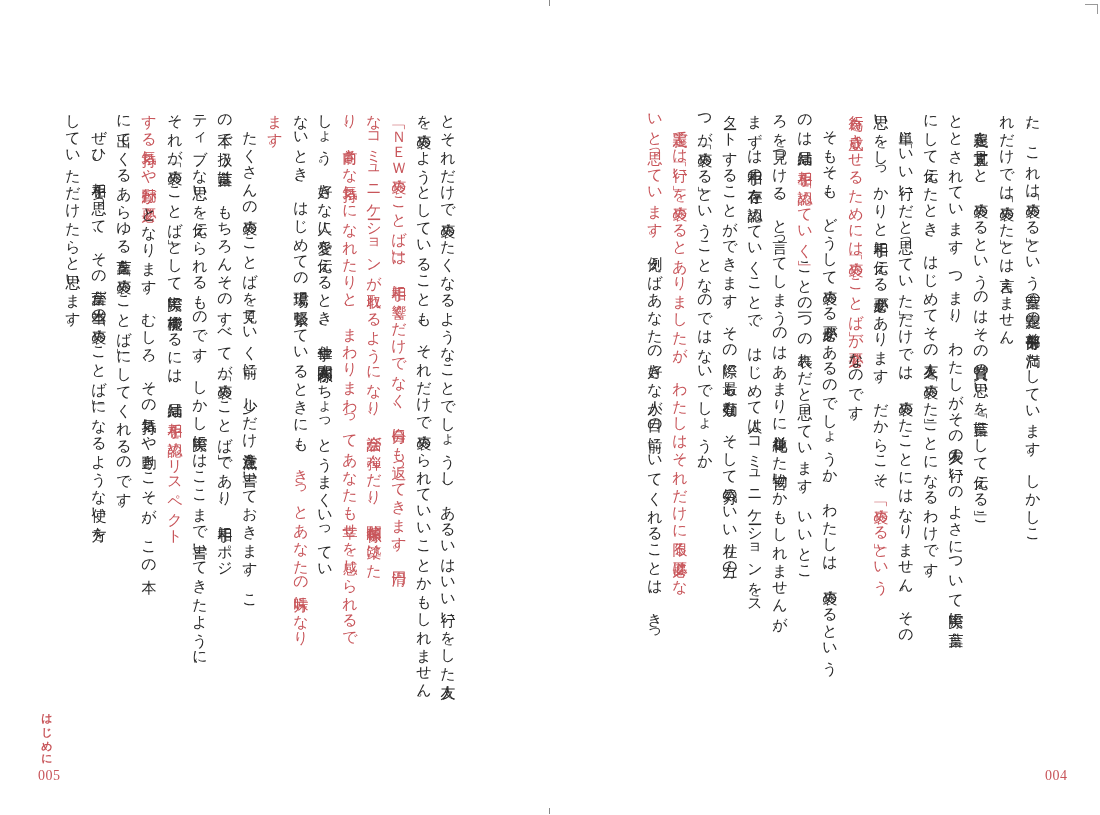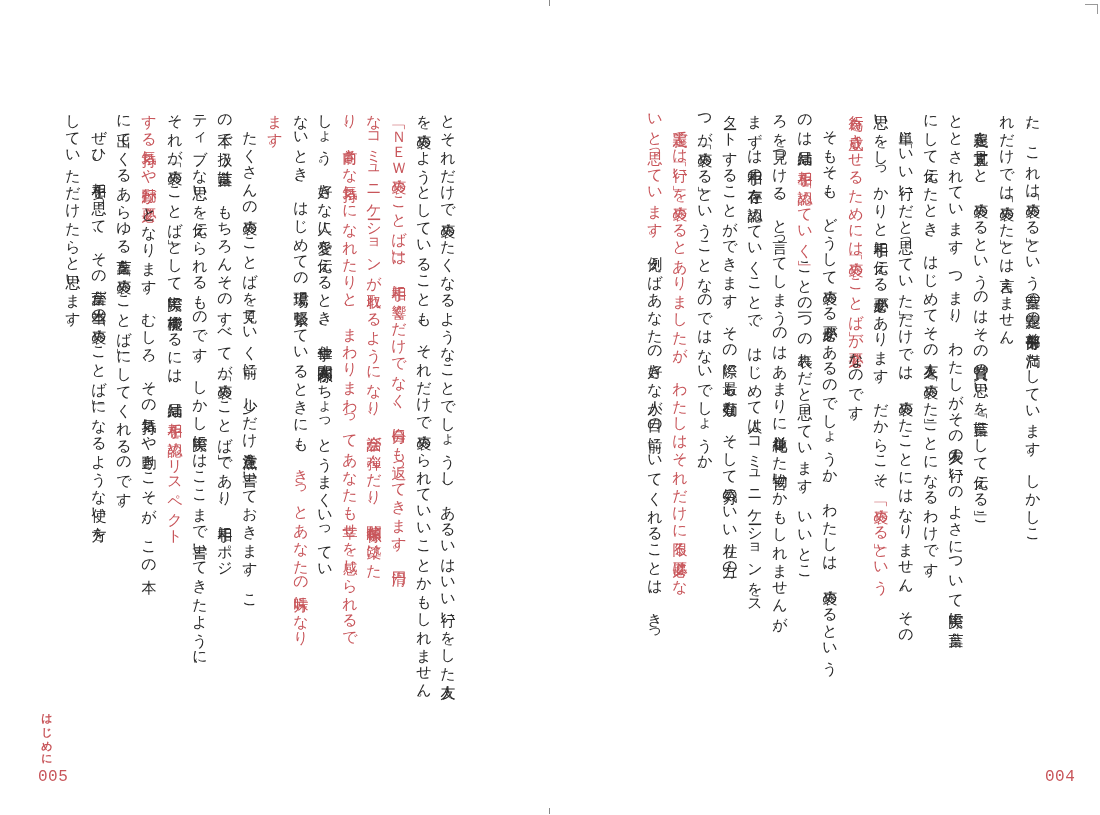--- a/index.html
+++ b/index.html
@@ -27,22 +27,22 @@
     position: absolute; left: 549px; width: 1px; height: 6px; background: #888;
   }
   .corner-mark-h { position: absolute; top: 4px; left: 1085px; width: 12px; height: 1px; background:#999; }
   .corner-mark-v { position: absolute; top: 4px; left: 1097px; width: 1px; height: 10px; background:#999; }
   .section-label {
     position: absolute; left: 38px; top: 706px;
     writing-mode: vertical-rl; text-orientation: upright;
     font-size: 11px; letter-spacing: 1px; color: #c8555a; font-weight: bold;
   }
   .folio {
-    position: absolute; font-size: 16px; color: #c8555a; letter-spacing: 0.5px;
-    font-family: Liberation Mono, monospace;
+    position: absolute; font-size: 14px; color: #c8555a; letter-spacing: 0.5px;
+    font-family: Liberation Serif, serif;
   }
   .folio.left { left: 38px; top: 768px; }
   .folio.right { left: 1045px; top: 768px; }
 </style>
 </head>
 <body>
 
 <div class="spread">
   <div class="gutter-mark" style="top:0"></div>
   <div class="gutter-mark" style="top:808px"></div>

